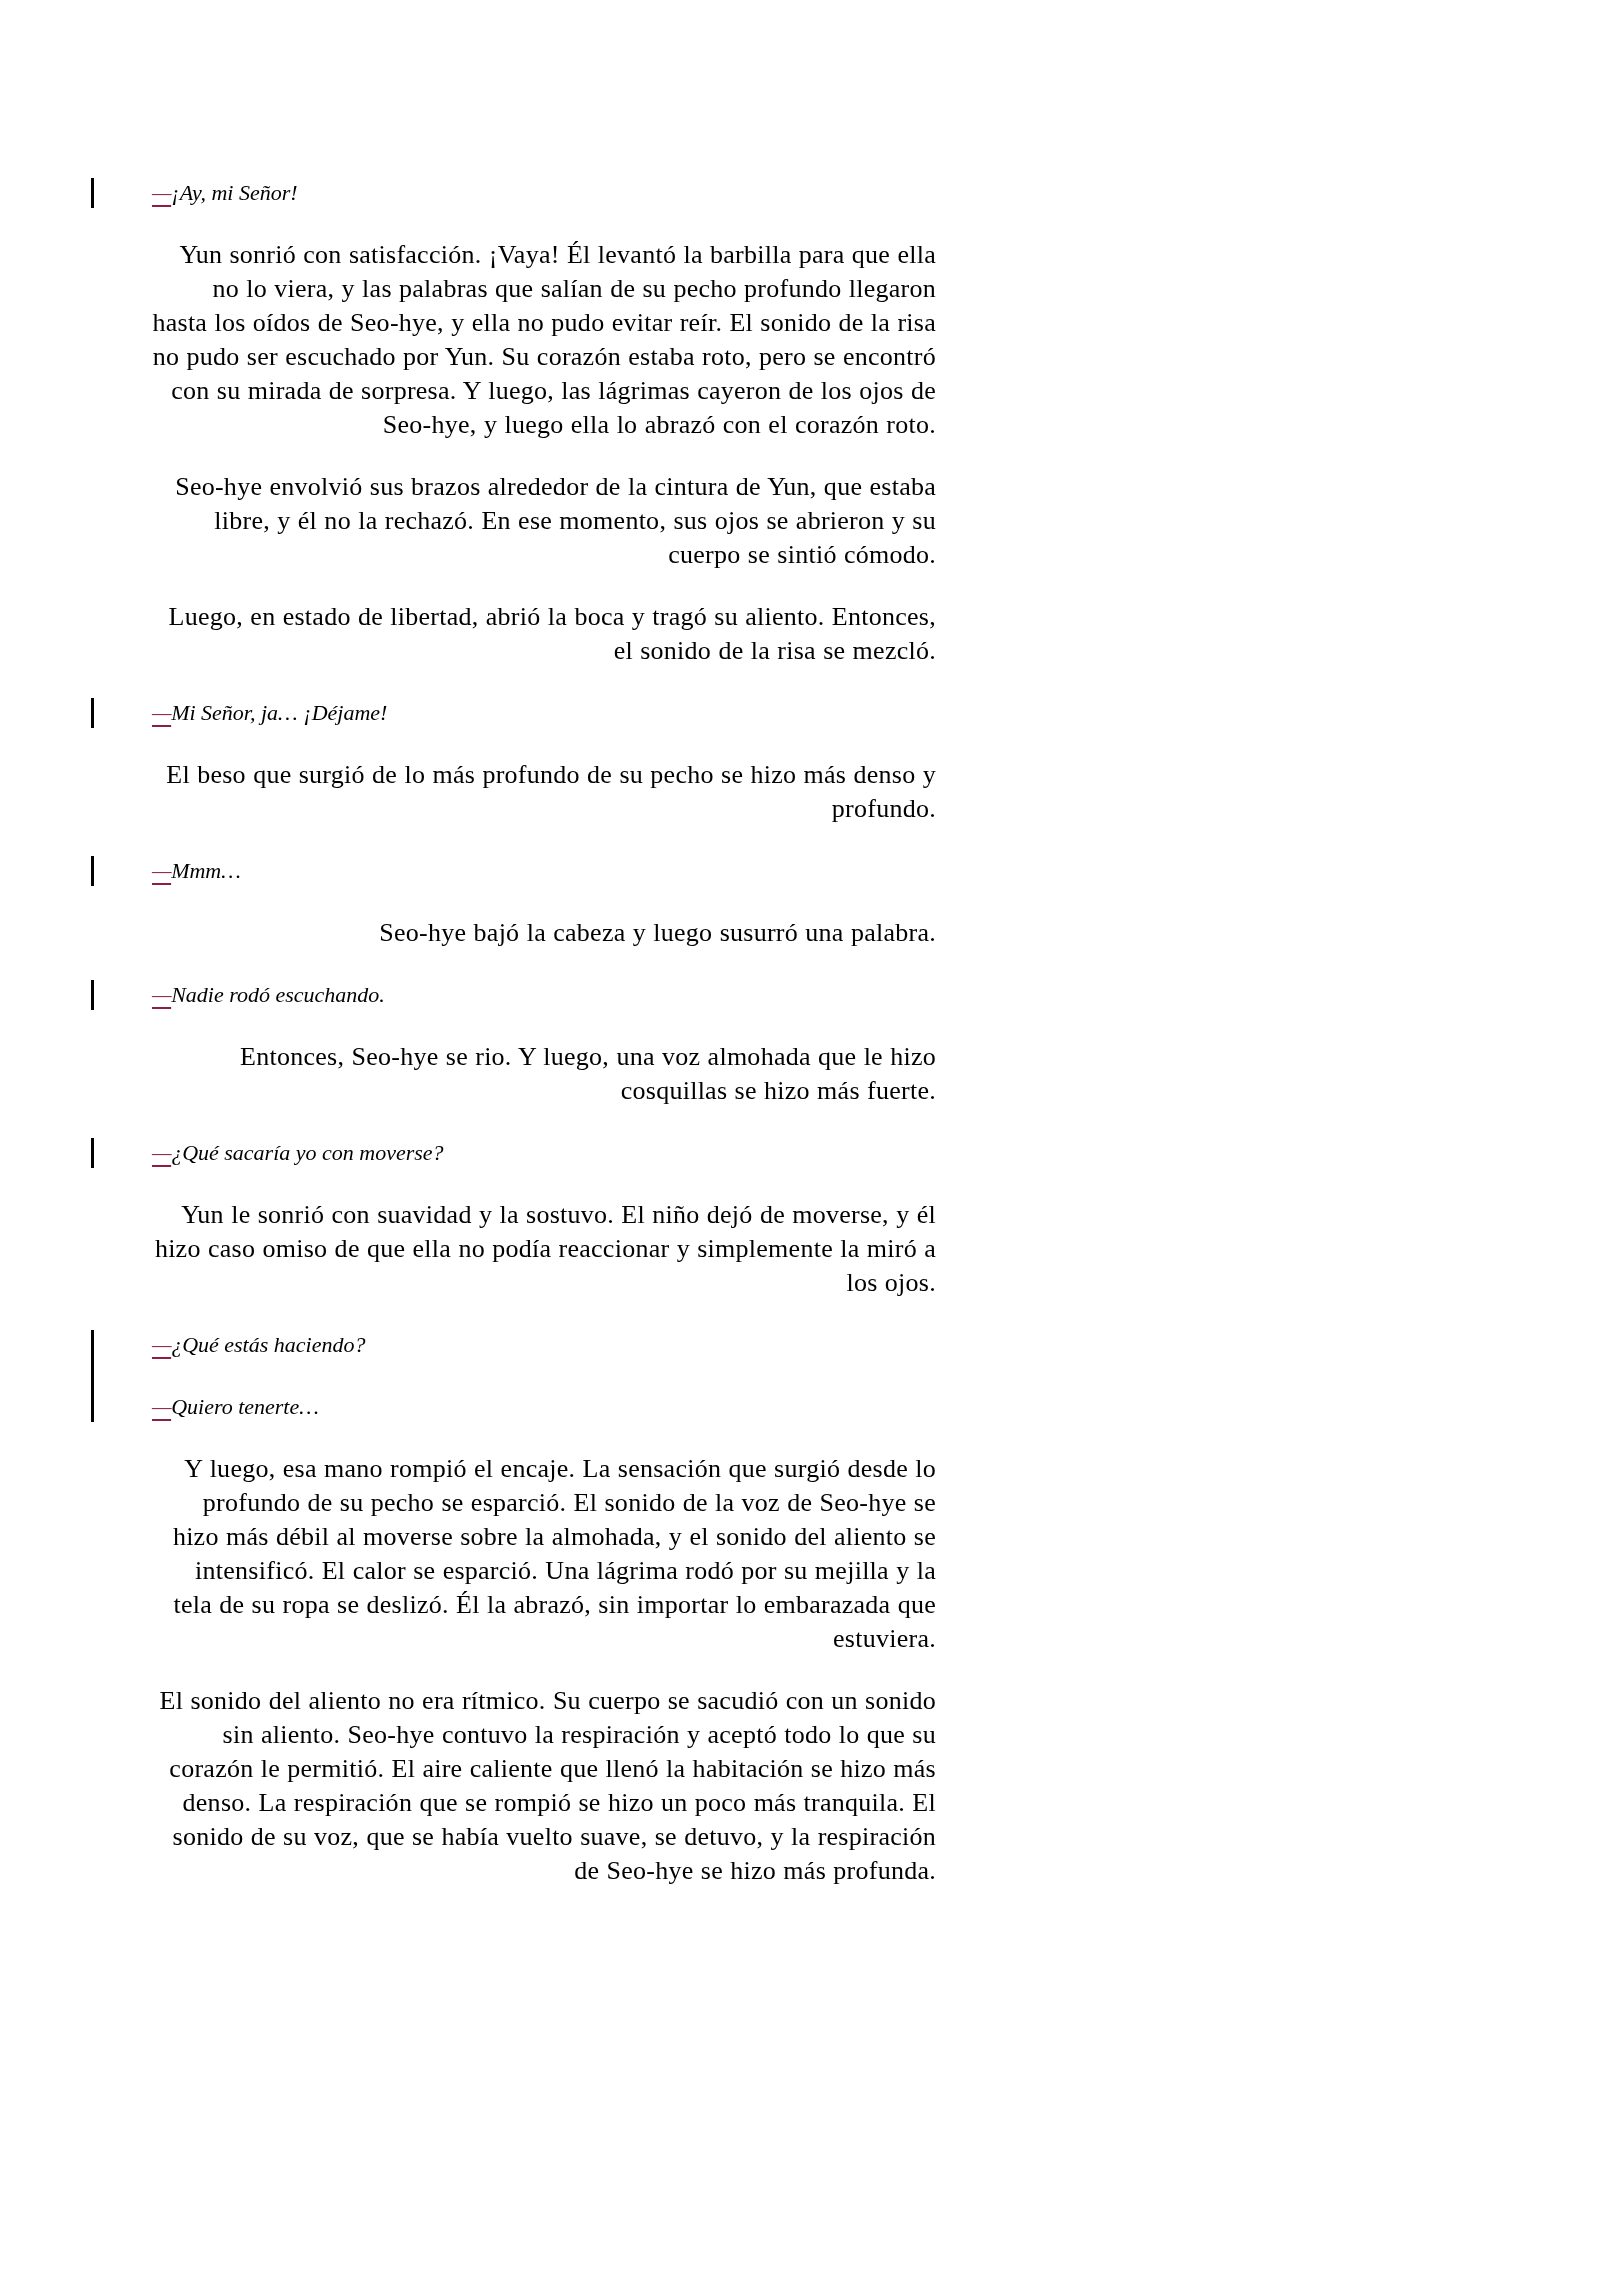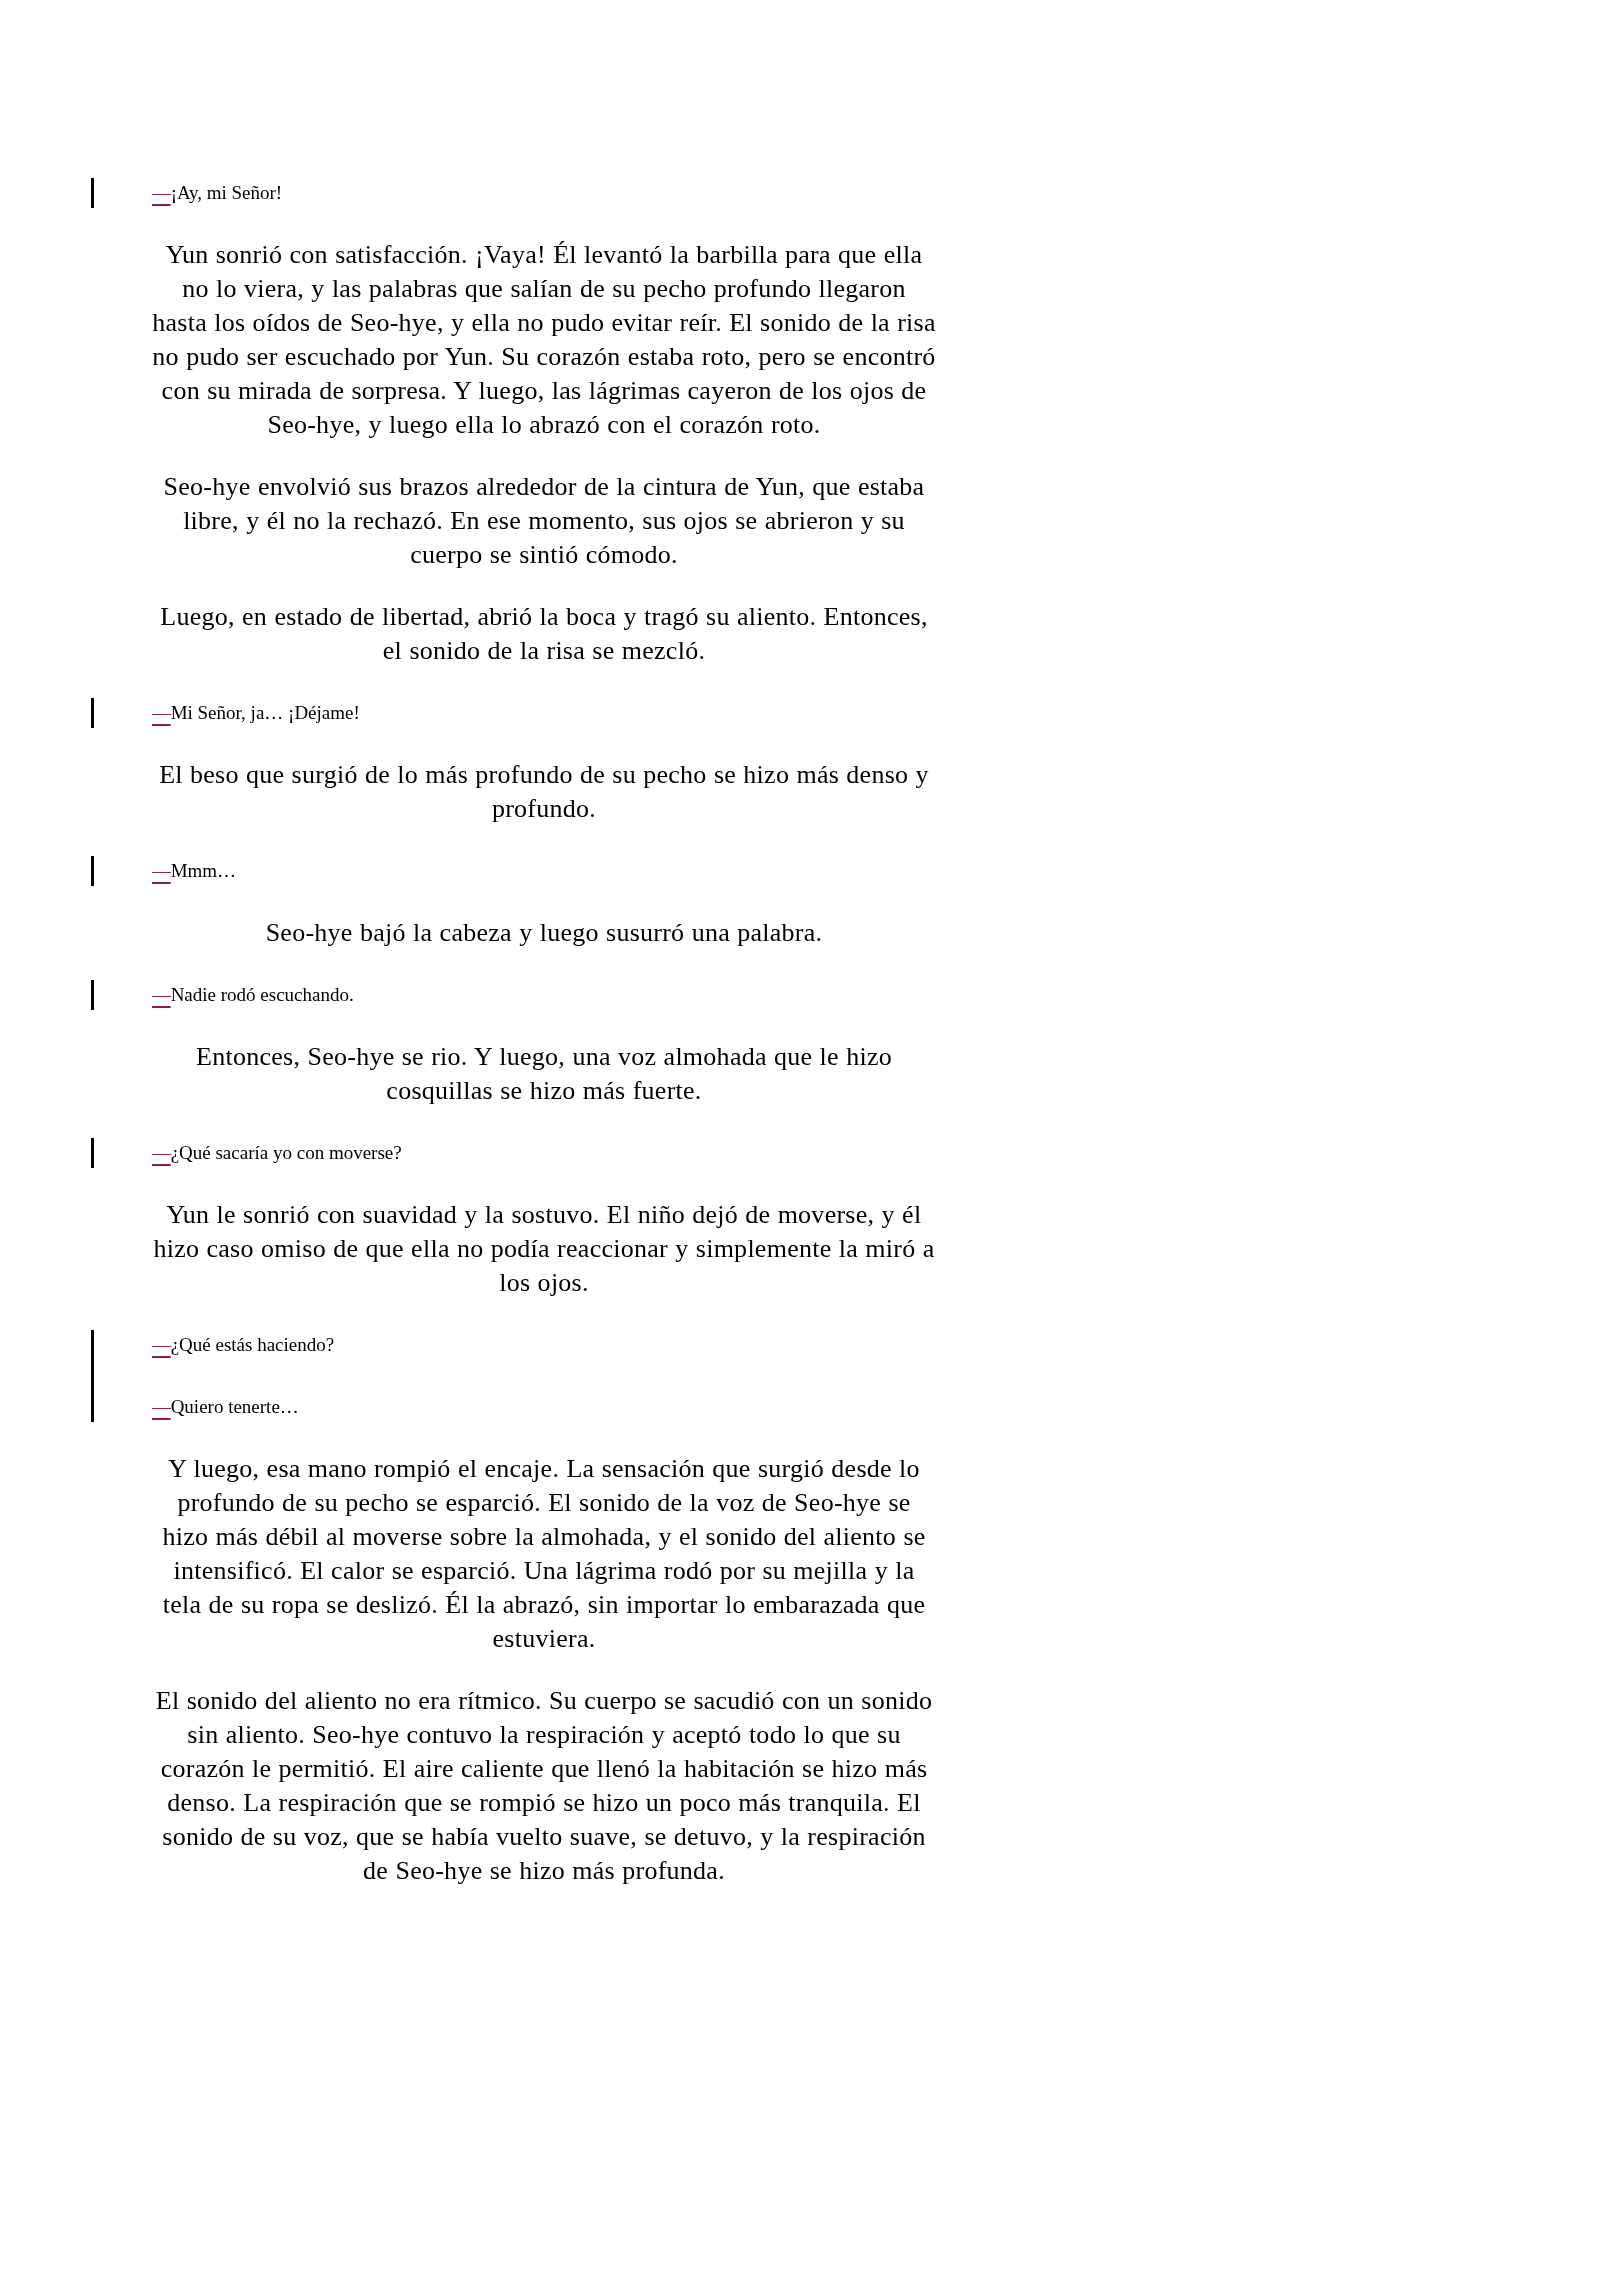--- a/index.html
+++ b/index.html
@@ -40,30 +40,31 @@
     top: 2px;
     bottom: 2px;
     width: 2.9px;
     background: #000000;
   }
 
   p.para {
     margin: 0 0 28px 0;
     font-size: 26px;
     line-height: 34px;
-    text-align: center;
+    text-align: right;
     letter-spacing: 0.01em;
     word-spacing: 0.02em;
   }
 
   p.dialogue {
     margin: 0 0 28px 0;
-    font-size: 19px;
+    font-size: 22px;
     line-height: 34px;
     text-align: left;
+    font-style: italic;
   }
 
   
   .dash {
     color: #8C1F41;
     text-decoration: underline;
     text-decoration-color: #8C1F41;
     text-decoration-thickness: 2px;
     text-underline-offset: 4.9px;
     letter-spacing: -0.02em;

